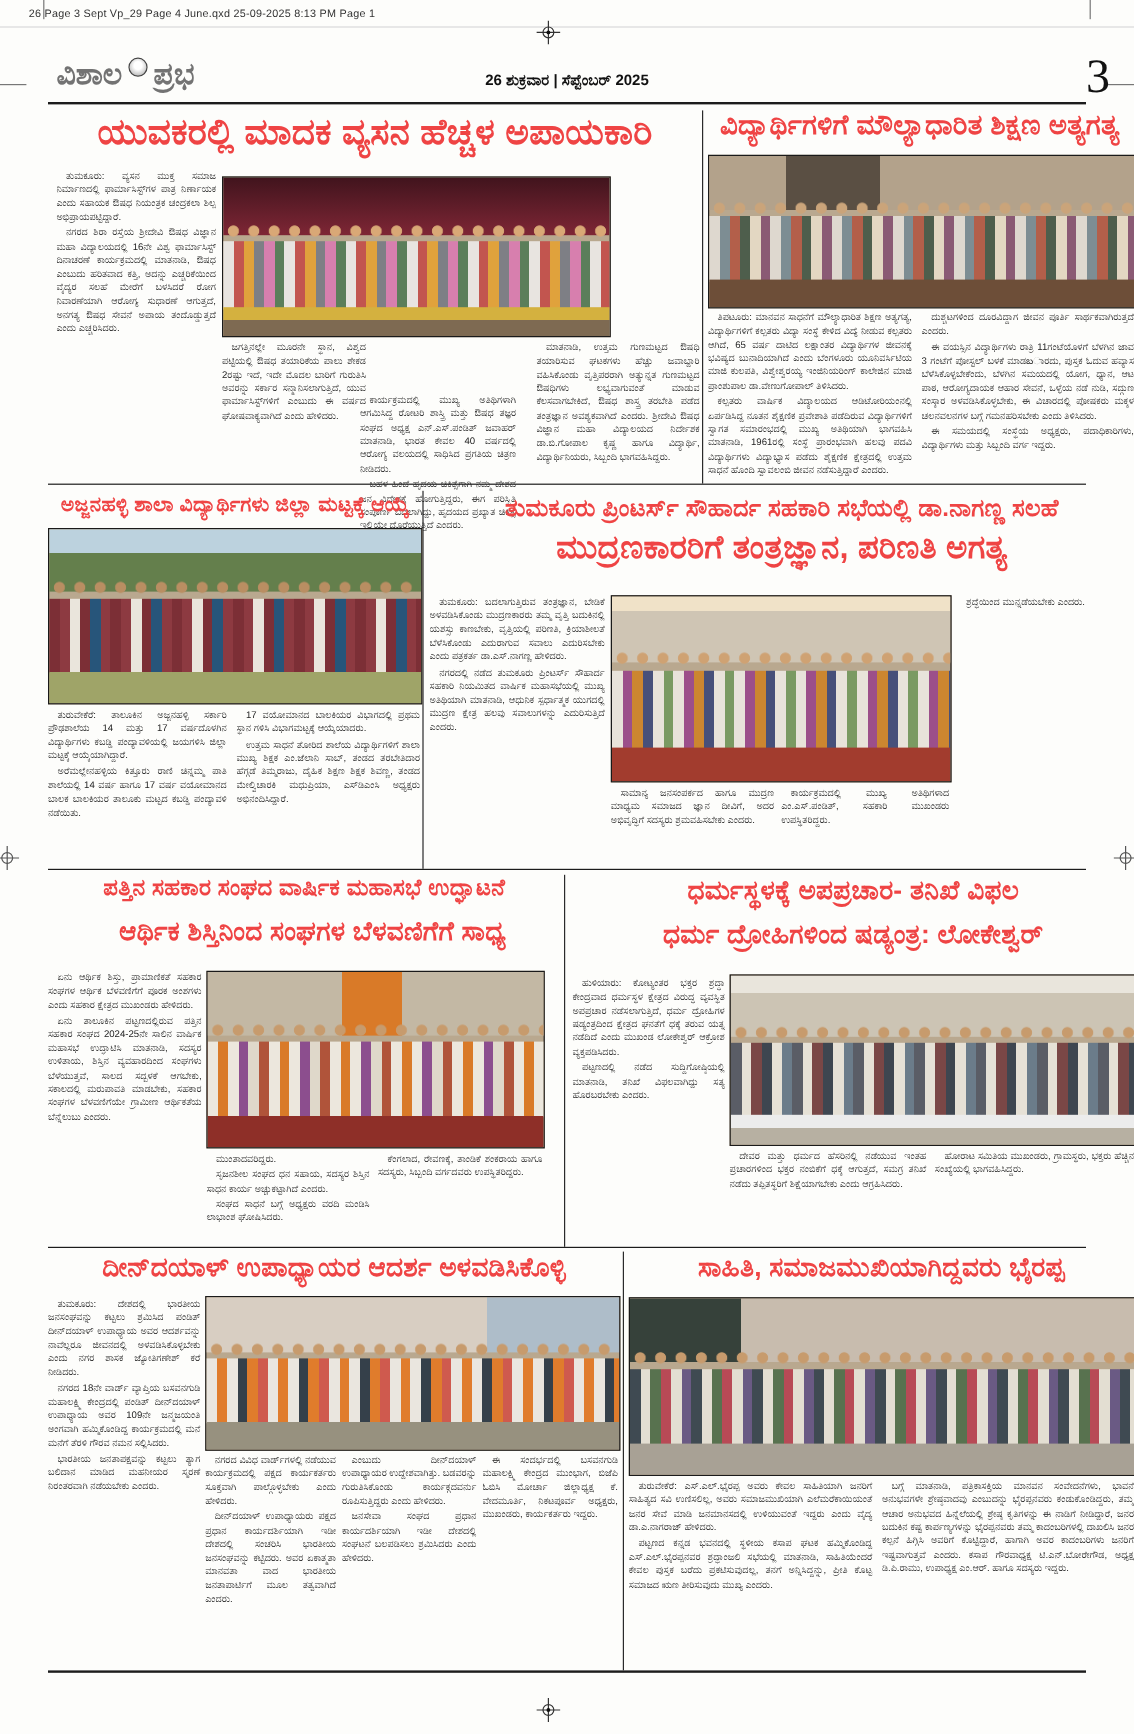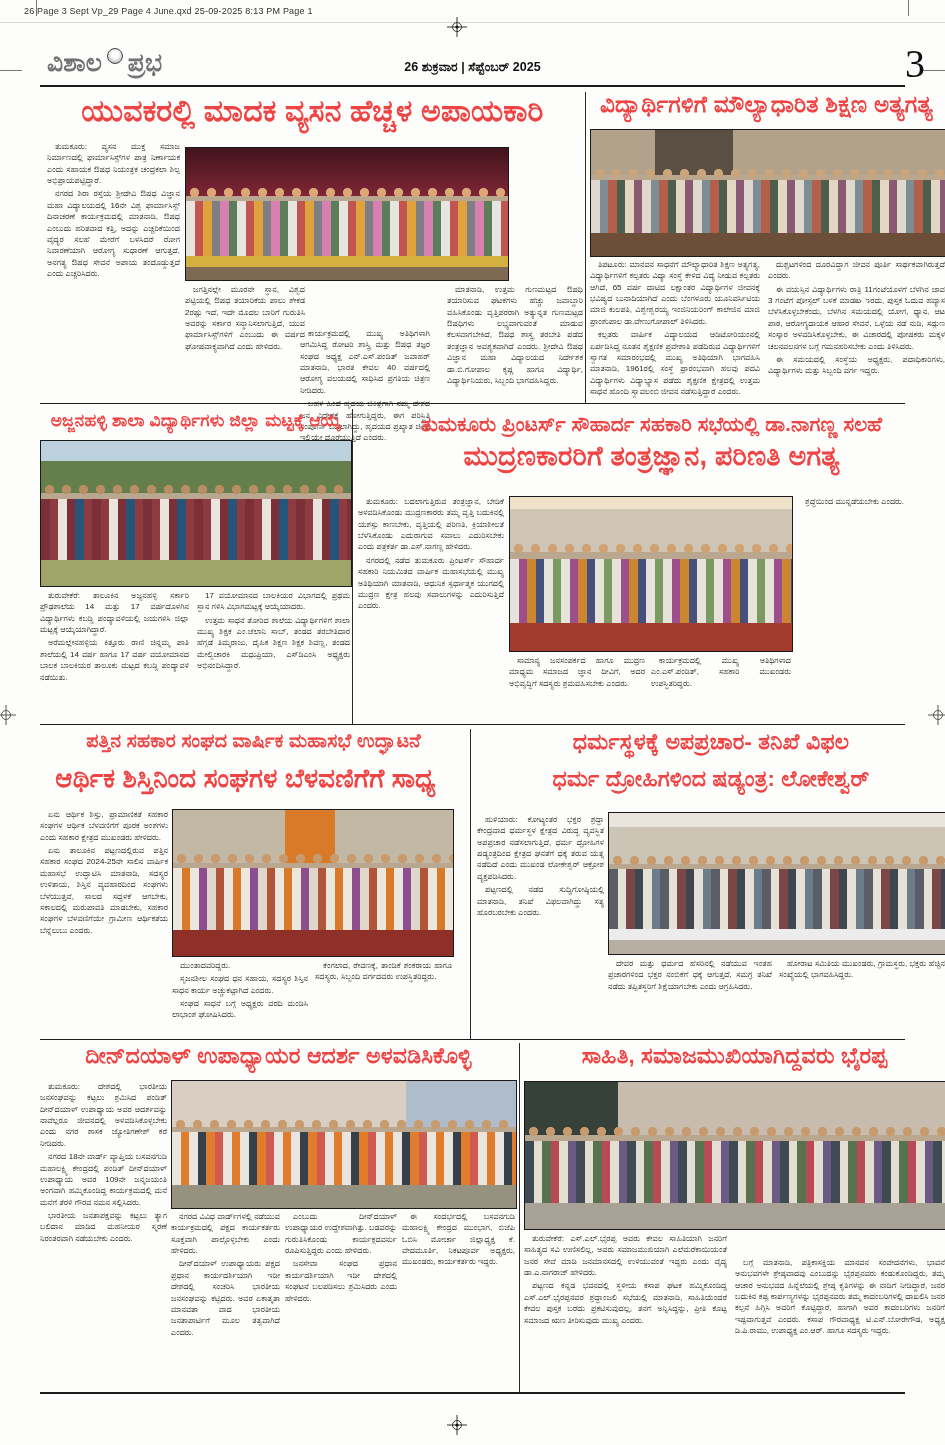--- a/index.html
+++ b/index.html
@@ -167,21 +167,21 @@
       <p>ಶ್ರದ್ಧೆಯಿಂದ ಮುನ್ನಡೆಯಬೇಕು ಎಂದರು.</p>
     </div>
   <div class="col" style="left:509px;top:655px;width:136px;height:67px;">
       <p>ಸಾಮಾನ್ಯ ಜನಸಂಪರ್ಕದ ಹಾಗೂ ಮುದ್ರಣ ಮಾಧ್ಯಮ ಸಮಾಜದ ಜ್ಞಾನ ದೀವಿಗೆ, ಅದರ ಅಭಿವೃದ್ಧಿಗೆ ಸದಸ್ಯರು ಶ್ರಮವಹಿಸಬೇಕು ಎಂದರು.</p>
     </div>
   <div class="col" style="left:651px;top:655px;width:140px;height:67px;">
       <p>ಕಾರ್ಯಕ್ರಮದಲ್ಲಿ ಮುಖ್ಯ ಅತಿಥಿಗಳಾದ ಎಂ.ಎಸ್.ಪಂಡಿತ್, ಸಹಕಾರಿ ಮುಖಂಡರು ಉಪಸ್ಥಿತರಿದ್ದರು.</p>
     </div>
 
   <div class="hl" style="left:40px;top:730px;width:427px;font-size:19px;">ಪತ್ತಿನ ಸಹಕಾರ ಸಂಘದ ವಾರ್ಷಿಕ ಮಹಾಸಭೆ ಉದ್ಘಾಟನೆ</div>
-  <div class="hl" style="left:32px;top:764px;width:427px;font-size:26px;">ಆರ್ಥಿಕ ಶಿಸ್ತಿನಿಂದ ಸಂಘಗಳ ಬೆಳವಣಿಗೆಗೆ ಸಾಧ್ಯ</div>
+  <div class="hl" style="left:47px;top:764px;width:427px;font-size:22px;">ಆರ್ಥಿಕ ಶಿಸ್ತಿನಿಂದ ಸಂಘಗಳ ಬೆಳವಣಿಗೆಗೆ ಸಾಧ್ಯ</div>
   <div class="col" style="left:40px;top:809px;width:128px;height:228px;">
       <p>ಏನು ಆರ್ಥಿಕ ಶಿಸ್ತು, ಪ್ರಾಮಾಣಿಕತೆ ಸಹಕಾರ ಸಂಘಗಳ ಆರ್ಥಿಕ ಬೆಳವಣಿಗೆಗೆ ಪೂರಕ ಅಂಶಗಳು ಎಂದು ಸಹಕಾರ ಕ್ಷೇತ್ರದ ಮುಖಂಡರು ಹೇಳಿದರು.</p>
       <p>ಏನು ತಾಲೂಕಿನ ಪಟ್ಟಣದಲ್ಲಿರುವ ಪತ್ತಿನ ಸಹಕಾರ ಸಂಘದ 2024-25ನೇ ಸಾಲಿನ ವಾರ್ಷಿಕ ಮಹಾಸಭೆ ಉದ್ಘಾಟಿಸಿ ಮಾತನಾಡಿ, ಸದಸ್ಯರ ಉಳಿತಾಯ, ಶಿಸ್ತಿನ ವ್ಯವಹಾರದಿಂದ ಸಂಘಗಳು ಬೆಳೆಯುತ್ತವೆ, ಸಾಲದ ಸದ್ಬಳಕೆ ಆಗಬೇಕು, ಸಕಾಲದಲ್ಲಿ ಮರುಪಾವತಿ ಮಾಡಬೇಕು, ಸಹಕಾರ ಸಂಘಗಳ ಬೆಳವಣಿಗೆಯೇ ಗ್ರಾಮೀಣ ಆರ್ಥಿಕತೆಯ ಬೆನ್ನೆಲುಬು ಎಂದರು.</p>
     </div>
   <div class="photo pE" style="left:172px;top:809px;width:280px;height:146px;">
     <div class="ph-top"></div>
       <div class="ph-heads"></div>
       <div class="ph-bodies"></div>
       <div class="ph-floor"></div>
   </div>
@@ -242,17 +242,17 @@
   <div class="photo pH" style="left:524px;top:1081px;width:421px;height:147px;">
     <div class="ph-top"></div>
       <div class="ph-heads"></div>
       <div class="ph-bodies"></div>
       <div class="ph-floor"></div>
   </div>
   <div class="col" style="left:524px;top:1233px;width:203px;height:159px;">
       <p>ತುರುವೇಕೆರೆ: ಎಸ್.ಎಲ್.ಭೈರಪ್ಪ ಅವರು ಕೇವಲ ಸಾಹಿತಿಯಾಗಿ ಜನರಿಗೆ ಸಾಹಿತ್ಯದ ಸವಿ ಉಣಿಸಲಿಲ್ಲ, ಅವರು ಸಮಾಜಮುಖಿಯಾಗಿ ಎಲೆಮರೆಕಾಯಿಯಂತೆ ಜನರ ಸೇವೆ ಮಾಡಿ ಜನಮಾನಸದಲ್ಲಿ ಉಳಿಯುವಂತೆ ಇದ್ದರು ಎಂದು ವೈದ್ಯ ಡಾ.ಎ.ನಾಗರಾಜ್ ಹೇಳಿದರು.</p>
       <p>ಪಟ್ಟಣದ ಕನ್ನಡ ಭವನದಲ್ಲಿ ಸ್ಥಳೀಯ ಕಸಾಪ ಘಟಕ ಹಮ್ಮಿಕೊಂಡಿದ್ದ ಎಸ್.ಎಲ್.ಭೈರಪ್ಪನವರ ಶ್ರದ್ಧಾಂಜಲಿ ಸಭೆಯಲ್ಲಿ ಮಾತನಾಡಿ, ಸಾಹಿತಿಯೆಂದರೆ ಕೇವಲ ಪುಸ್ತಕ ಬರೆದು ಪ್ರಕಟಿಸುವುದಲ್ಲ, ತನಗೆ ಅನ್ನಿಸಿದ್ದನ್ನು, ಪ್ರೀತಿ ಕೊಟ್ಟ ಸಮಾಜದ ಋಣ ತೀರಿಸುವುದು ಮುಖ್ಯ ಎಂದರು.</p>
     </div>
-  <div class="col" style="left:735px;top:1233px;width:210px;height:159px;margin-top:24px;">
+  <div class="col" style="left:735px;top:1233px;width:210px;height:159px;">
       <p>ಬಗ್ಗೆ ಮಾತನಾಡಿ, ಪತ್ರಿಕಾಸಕ್ತಿಯ ಮಾನವನ ಸಂವೇದನೆಗಳು, ಭಾವನೆ ಅನುಭವಗಳೇ ಶ್ರೇಷ್ಠವಾದವು ಎಂಬುದನ್ನು ಭೈರಪ್ಪನವರು ಕಂಡುಕೊಂಡಿದ್ದರು, ತಮ್ಮ ಆಚಾರ ಅನುಭವದ ಹಿನ್ನೆಲೆಯಲ್ಲಿ ಶ್ರೇಷ್ಠ ಕೃತಿಗಳನ್ನು ಈ ನಾಡಿಗೆ ನೀಡಿದ್ದಾರೆ, ಜನರ ಬದುಕಿನ ಕಷ್ಟ ಕಾರ್ಪಣ್ಯಗಳನ್ನು ಭೈರಪ್ಪನವರು ತಮ್ಮ ಕಾದಂಬರಿಗಳಲ್ಲಿ ದಾಖಲಿಸಿ ಜನರ ಕಲ್ಪನೆ ಹಿಗ್ಗಿಸಿ ಅವರಿಗೆ ಕೊಟ್ಟಿದ್ದಾರೆ, ಹಾಗಾಗಿ ಅವರ ಕಾದಂಬರಿಗಳು ಜನರಿಗೆ ಇಷ್ಟವಾಗುತ್ತವೆ ಎಂದರು. ಕಸಾಪ ಗೌರವಾಧ್ಯಕ್ಷ ಟಿ.ಎನ್.ಬೋರೇಗೌಡ, ಅಧ್ಯಕ್ಷ ಡಿ.ಪಿ.ರಾಮು, ಉಪಾಧ್ಯಕ್ಷ ಎಂ.ಆರ್. ಹಾಗೂ ಸದಸ್ಯರು ಇದ್ದರು.</p>
     </div>
 
 </div>
 
 </body></html>

